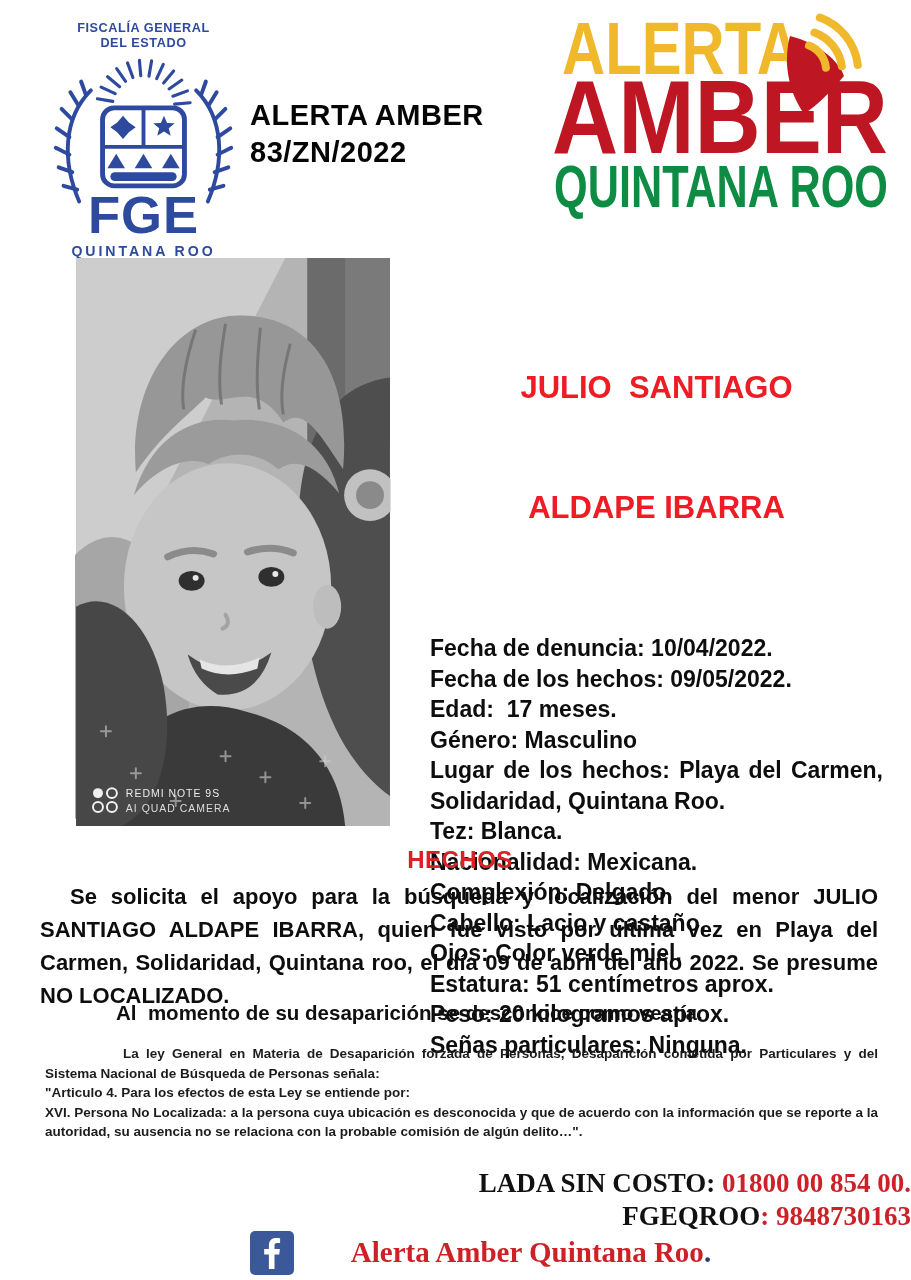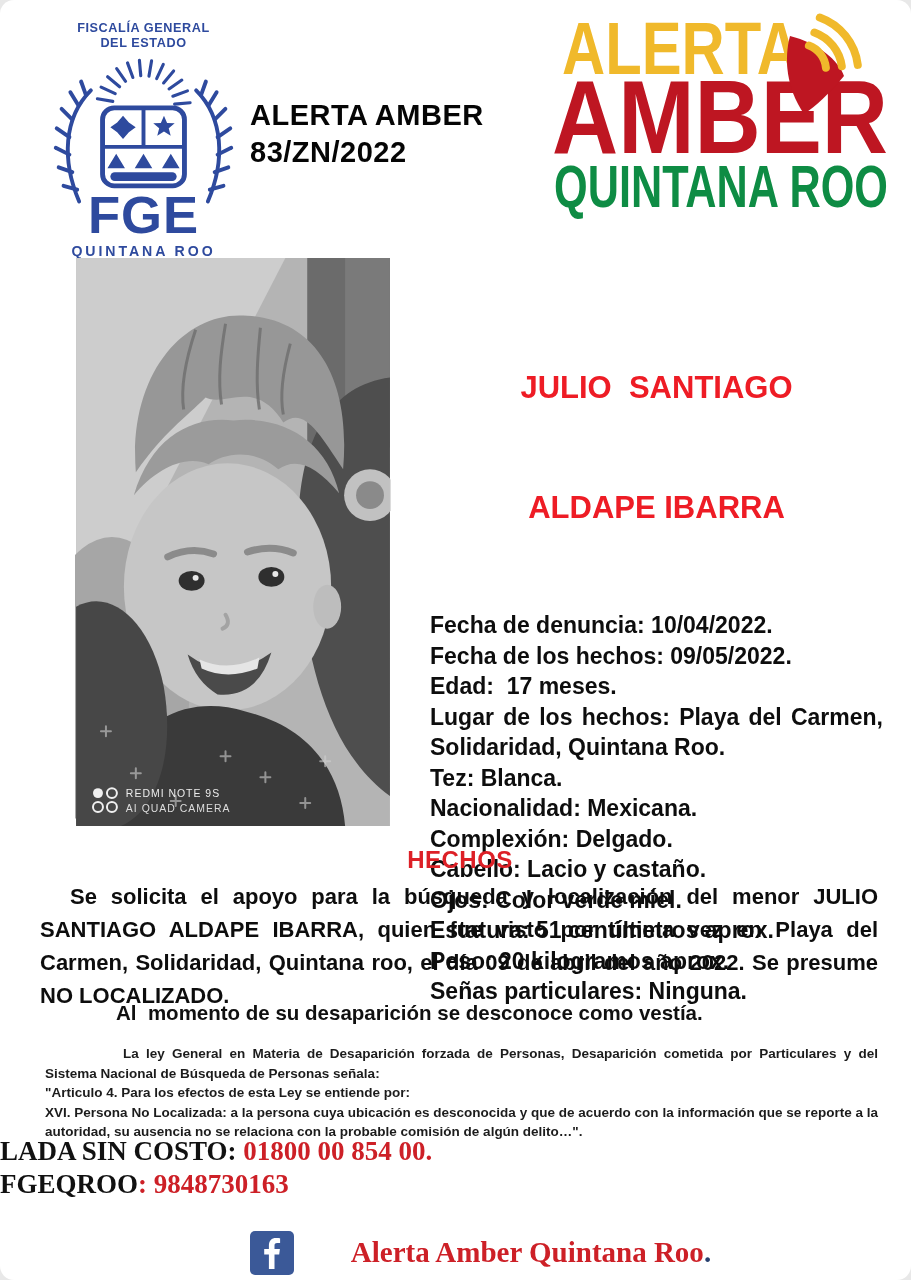--- a/index.html
+++ b/index.html
@@ -1,37 +1,37 @@
 <!DOCTYPE html>
 <html><head>
 <meta charset="utf-8">
 <style>
   html,body { margin:0; padding:0; background:#e8e8e8; }
   .page {
     position:relative; width:911px; height:1280px; margin:0 auto;
     background:#ffffff; overflow:hidden;
-    font-family:"Liberation Sans", sans-serif; color:#0b0b0b;border-radius:14px;
+    font-family:"Liberation Sans", sans-serif; color:#0b0b0b;
   }
   
   .fge-logo { position:absolute; left:46px; top:14px; }
   .case-number {
     position:absolute; left:250px; top:97px; width:264px;
     text-align:left; font-weight:700; font-size:29px; line-height:37px;
     color:#050505; letter-spacing:0.5px;
   }
   .amber-logo { position:absolute; left:548px; top:10px; }
   
   .photo { position:absolute; left:75px; top:258px; width:316px; height:408px; }
   
   .subject { position:absolute; left:430px; top:288px; width:453px; }
   .subject-name {
     color:#ee1c25; font-weight:700; font-size:31px; line-height:40px;
     text-align:center; white-space:pre;
   }
-  .subject-details { margin-top:2px; }
+  .subject-details { margin-top:25px; }
   .detail-line {
     font-size:23px; font-weight:700; line-height:30.5px; color:#0d0d0d;
     white-space:pre-wrap; text-align:justify;
   }
   
   .facts-title {
     position:absolute; left:20px; top:846px; width:880px; text-align:center;
     color:#dd2027; font-weight:700; font-size:24px; letter-spacing:0.5px;
   }
   .facts-body {
@@ -45,23 +45,24 @@
   }
   
   .legal {
     position:absolute; left:45px; top:1044px; width:833px;
     font-size:13.5px; font-weight:700; line-height:19.5px; color:#1c1c1c;
   }
   .legal p { margin:0; text-align:justify; }
   .legal p.first { text-indent:78px; }
   
   .contact-line {
-    position:absolute; left:0; width:911px; text-align:left;
+    position:absolute; left:0; width:911px; text-align:right;
     font-family:"Liberation Serif", serif; font-weight:700; font-size:27px;
     color:#111111;
+    margin-top:32px;
   }
   .contact-lada   { top:1136px; }
   .contact-social { top:1169px; }
   .contact-line .red { color:#cd2027; }
   .facebook-row {
     position:absolute; left:0; top:1203px; width:911px;
     display:flex; justify-content:center; align-items:center; gap:15px;
     transform:translateX(25px);
   }
   .fb-icon { width:44px; height:44px; flex:0 0 auto; }
@@ -213,20 +214,21 @@
 
   <div class="subject">
     <div class="subject-name">
       <div>JULIO  SANTIAGO</div>
       <div>ALDAPE IBARRA</div>
     </div>
     <div class="subject-details">
         <div class="detail-line">Fecha de denuncia: 10/04/2022.</div>
         <div class="detail-line">Fecha de los hechos: 09/05/2022.</div>
         <div class="detail-line">Edad:  17 meses.</div>
+        <div class="detail-line">Género: Masculino</div>
         <div class="detail-line">Lugar de los hechos: Playa del Carmen,  Solidaridad, Quintana Roo.</div>
         <div class="detail-line">Tez: Blanca.</div>
         <div class="detail-line">Nacionalidad: Mexicana.</div>
         <div class="detail-line">Complexión: Delgado.</div>
         <div class="detail-line">Cabello: Lacio y castaño.</div>
         <div class="detail-line">Ojos: Color verde miel.</div>
         <div class="detail-line">Estatura: 51 centímetros aprox.</div>
         <div class="detail-line">Peso: 20 kilogramos aprox.</div>
         <div class="detail-line">Señas particulares: Ninguna.</div>
       </div>

